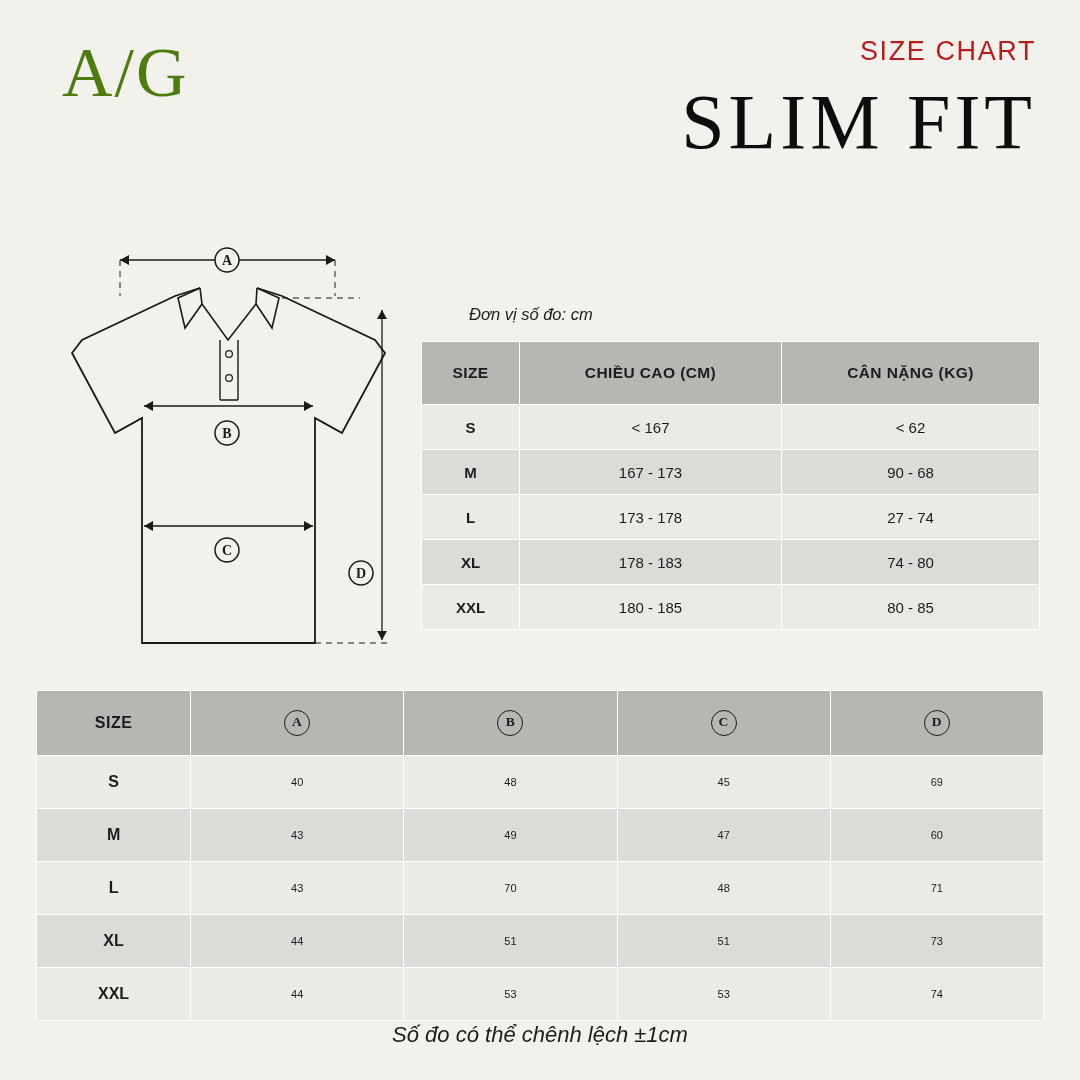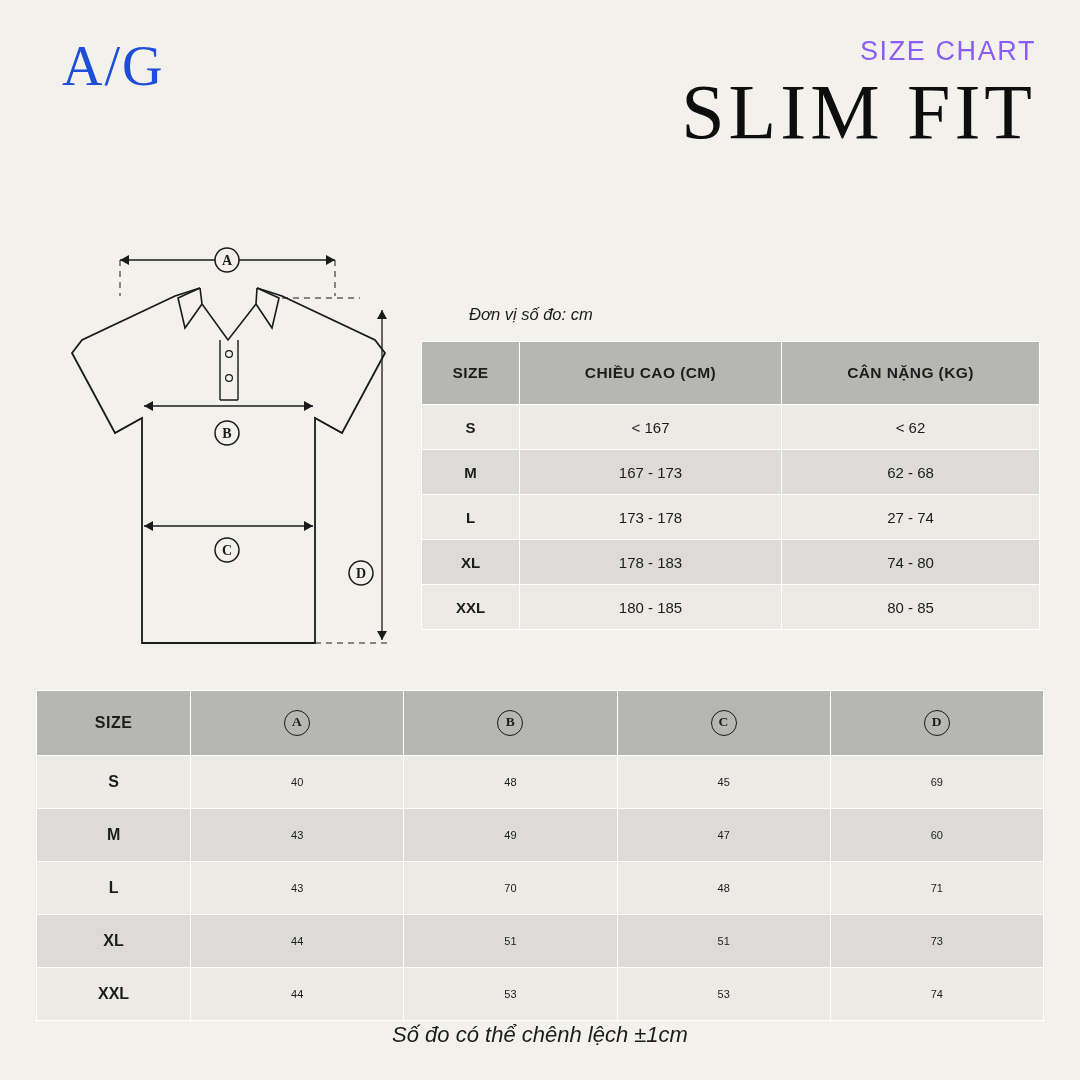--- a/index.html
+++ b/index.html
@@ -20,38 +20,38 @@
     width: 1080px;
     height: 1080px;
   }
 
   
   .logo {
     position: absolute;
     left: 62px;
     top: 38px;
     font-family: "Liberation Serif", serif;
-    font-size: 56px;
+    font-size: 70px;
     letter-spacing: 2px;
     line-height: 1;
-    color: #1d4ed8;
+    color: #4d7c0f;
     font-weight: 400;
   }
   .header-right {
     position: absolute;
     right: 44px;
     top: 36px;
     text-align: right;
   }
   .size-chart-label {
     font-family: "Liberation Sans", sans-serif;
     font-size: 27px;
     letter-spacing: 1.6px;
-    color: #8b5cf6;
-    margin-bottom: 8px;
+    color: #b91c1c;
+    margin-bottom: 18px;
   }
   .title-line {
     font-family: "Liberation Serif", serif;
     font-size: 78px;
     line-height: 0.96;
     letter-spacing: 4px;
     color: #0d0d0d;
     font-weight: 400;
   }
 
@@ -239,21 +239,21 @@
     </thead>
     <tbody>
       <tr>
         <td class="size-cell">S</td>
         <td>&lt; 167</td>
         <td>&lt; 62</td>
       </tr>
       <tr>
         <td class="size-cell">M</td>
         <td>167 - 173</td>
-        <td>62 - 68</td>
+        <td>90 - 68</td>
       </tr>
       <tr>
         <td class="size-cell">L</td>
         <td>173 - 178</td>
         <td>27 - 74</td>
       </tr>
       <tr>
         <td class="size-cell">XL</td>
         <td>178 - 183</td>
         <td>74 - 80</td>

